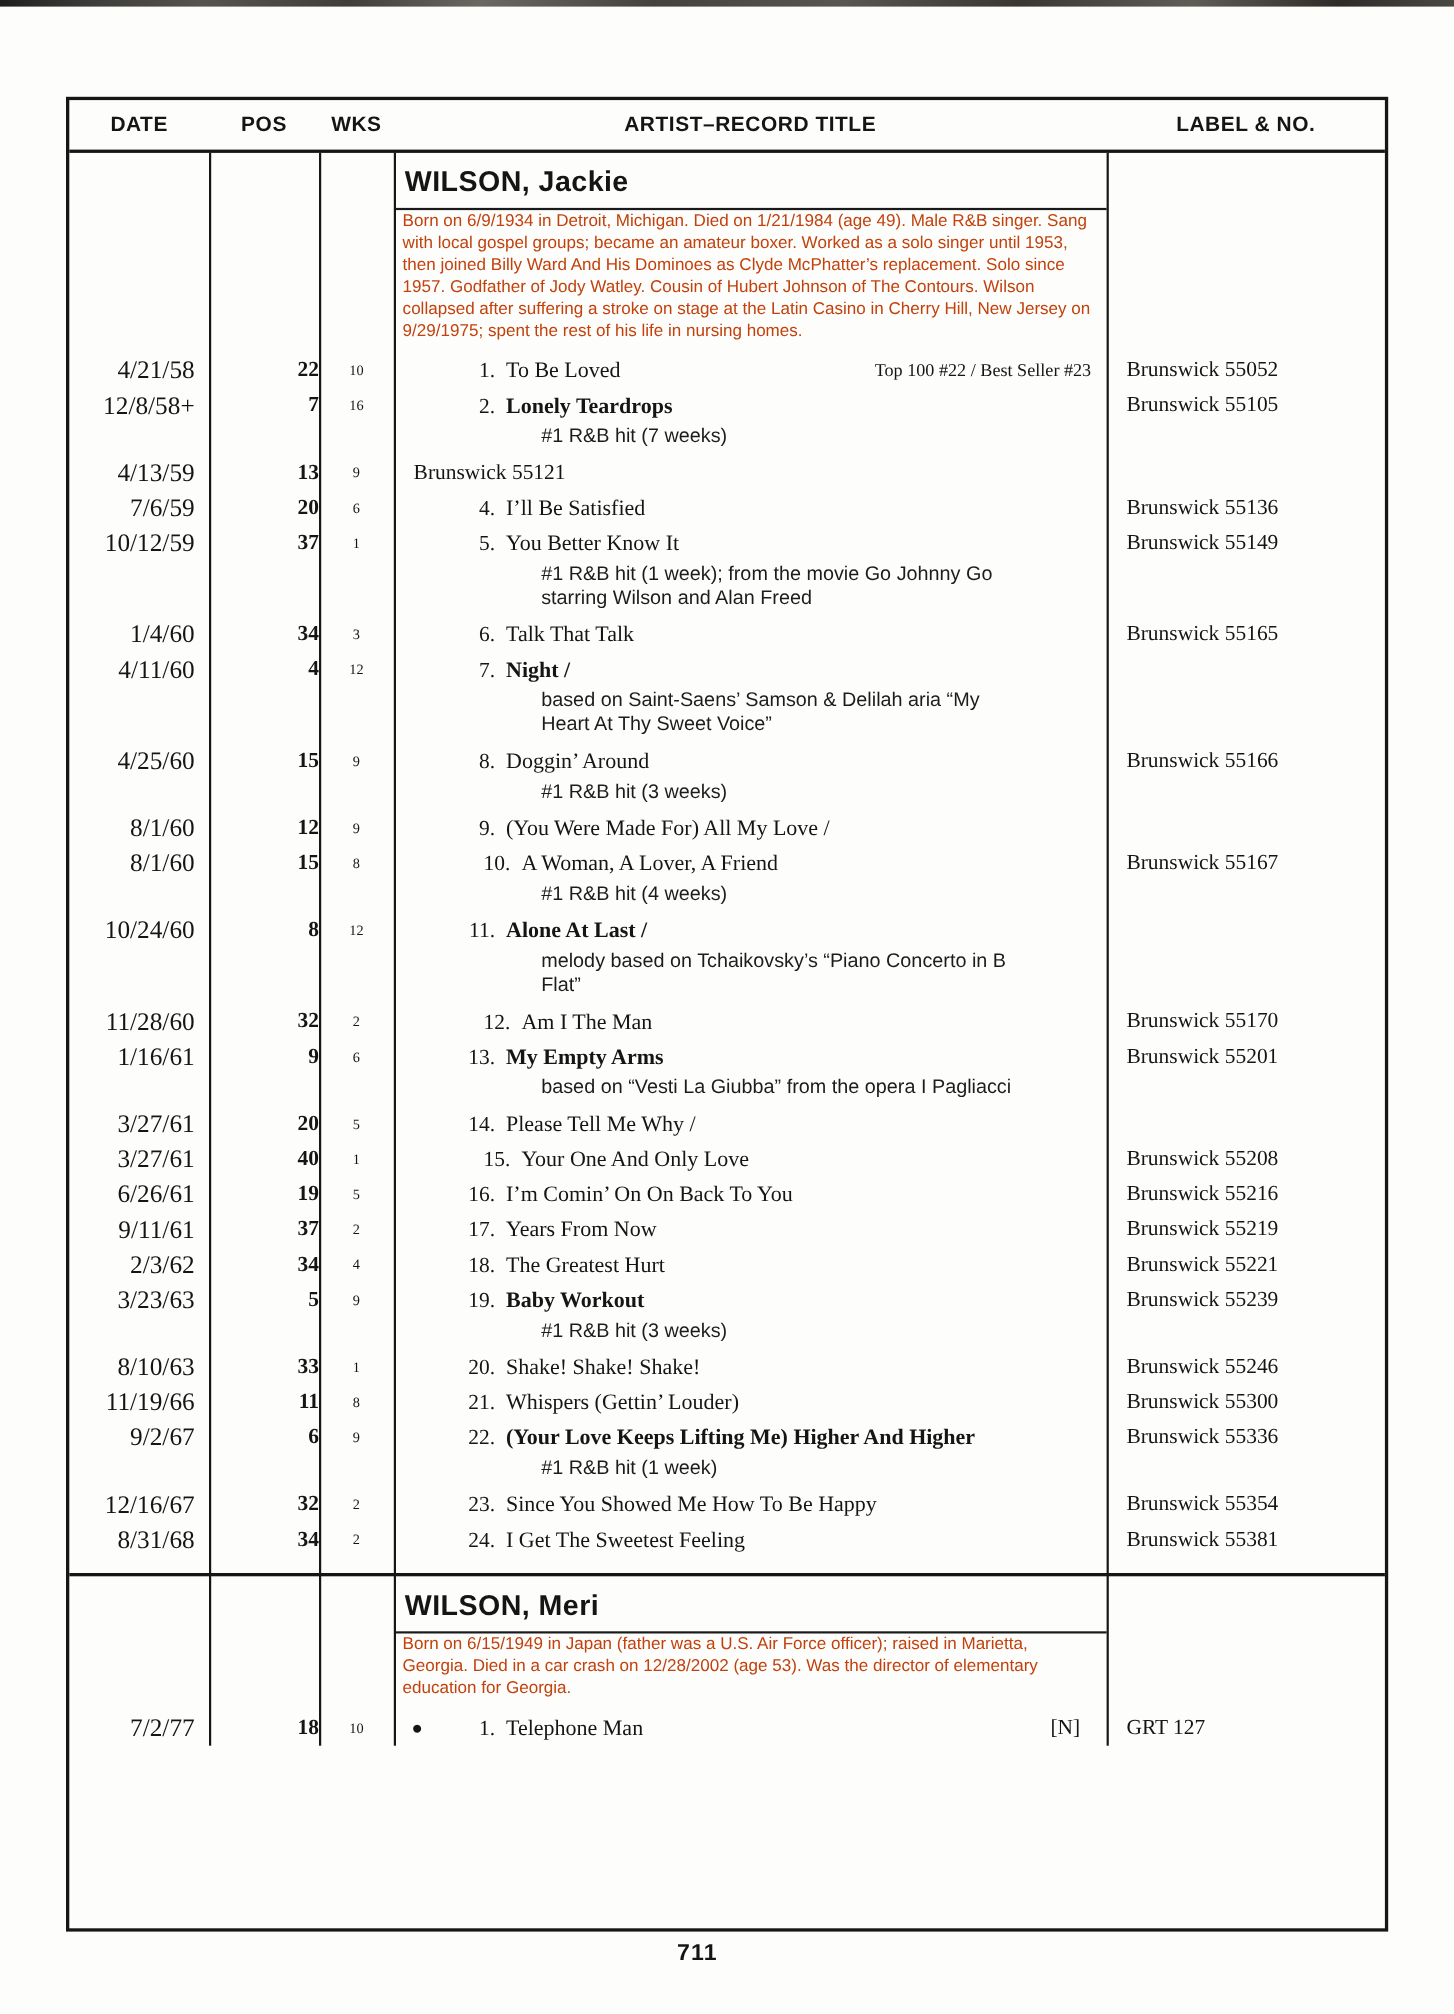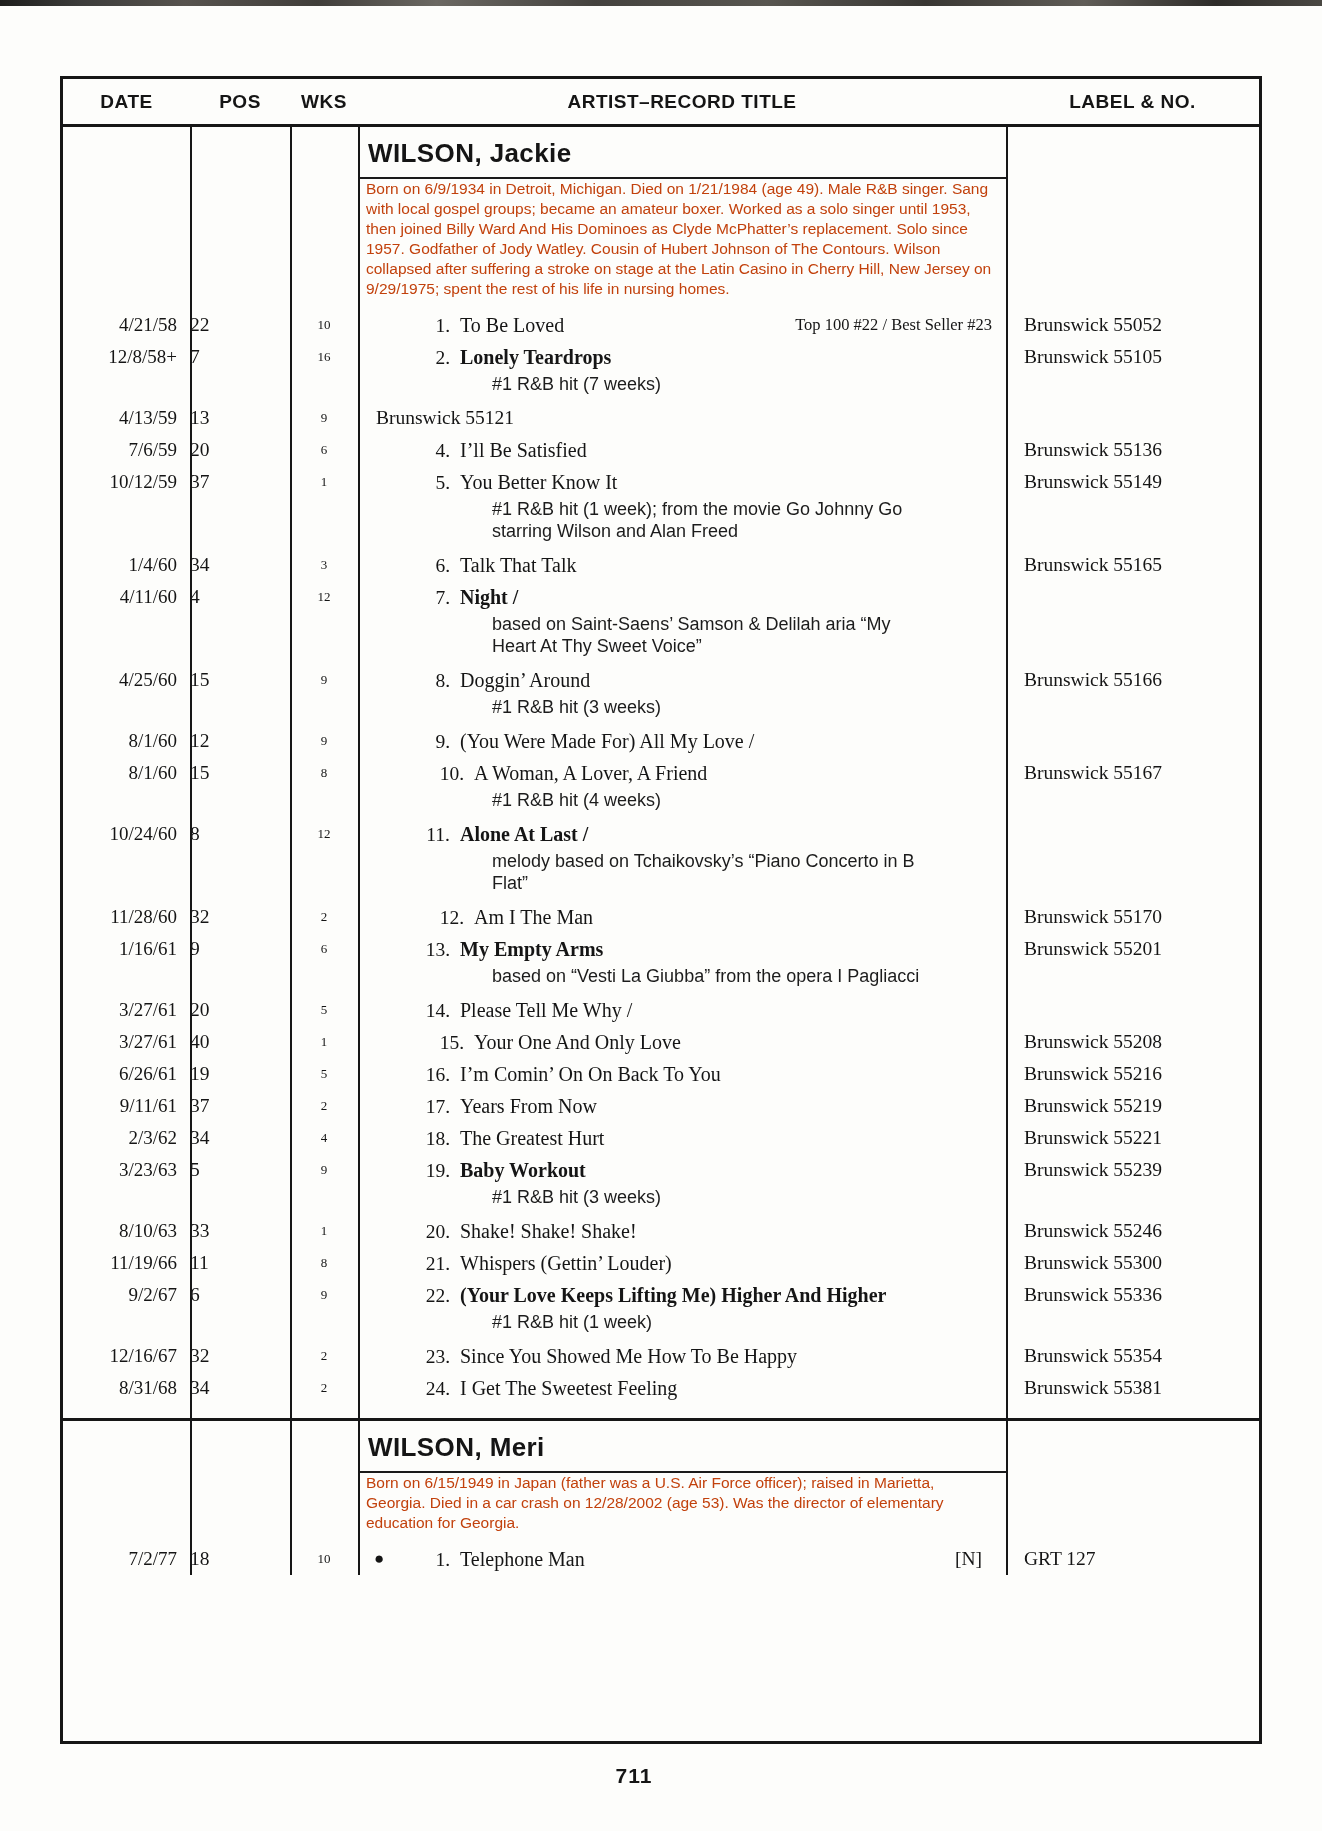--- a/index.html
+++ b/index.html
@@ -1,20 +1,20 @@
 <!DOCTYPE html>
 <html><head>
 <meta charset="utf-8">
 <style>
   html,body{margin:0;padding:0;background:#e8e8e4;}
   .page{position:relative;width:1322px;height:1831px;background:#fdfdfb;overflow:hidden;
         font-family:"Liberation Serif",serif;color:#151515;}
   .scan-strip{position:absolute;top:0;left:0;width:100%;height:6px;
         background:linear-gradient(90deg,#1e1e1c 0%,#3c3c3a 6%,#57534e 14%,#403e3a 24%,#6b6862 33%,#44423e 45%,#585650 58%,#393733 70%,#605d57 82%,#2e2c29 92%,#4a4843 100%);}
-  .chart-table{position:absolute;left:60px;top:76px;width:1202px;height:1668px;
+  .chart-table{position:absolute;left:60px;top:88px;width:1202px;height:1668px;
         border:3px solid #161616;box-sizing:border-box;}
   .thead{display:flex;height:45px;border-bottom:3px solid #161616;
         font-family:"Liberation Sans",sans-serif;font-weight:700;font-size:19px;
         letter-spacing:.5px;align-items:center;}
   .thead .h{text-align:center;}
   .h-date{width:127px;}
   .h-pos{width:100px;}
   .h-wks{width:68px;}
   .h-artist{width:648px;}
   .h-label{flex:1;}
@@ -26,22 +26,22 @@
   .vl4{left:943px;}
   .vwrap{position:absolute;left:0;top:48px;bottom:0;width:100%;pointer-events:none;}
   
   .artist-head{margin-left:297px;width:646px;box-sizing:border-box;border-bottom:2.5px solid #1a1a1a;
         padding:11px 0 8px 8px;font-family:Liberation Sans, sans-serif;font-weight:700;
         font-size:26px;letter-spacing:.4px;}
   .bio{margin-left:303px;width:628px;padding:0 0 10px 0;
         font-family:"Liberation Sans",sans-serif;font-size:15.5px;line-height:20px;color:#c2410c;}
   
   .row{display:flex;height:32px;line-height:32px;font-size:20px;}
-  .c-date{width:127px;text-align:right;padding-right:13px;box-sizing:border-box;font-size:19px;}
-  .c-pos{width:100px;text-align:left;font-weight:400;font-size:19.5px;}
+  .c-date{width:127px;text-align:right;padding-right:13px;box-sizing:border-box;font-size:23px;}
+  .c-pos{width:100px;text-align:right;font-weight:700;font-size:19.5px;}
   .c-wks{width:68px;text-align:center;font-size:13px;}
   .c-artist{width:648px;position:relative;box-sizing:border-box;}
   .c-label{flex:1;padding-left:18px;font-size:19.5px;white-space:nowrap;}
   .num{display:inline-block;width:92px;text-align:right;font-size:19.5px;}
   .num.indent{width:106px;}
   .title{margin-left:10px;}
   .title.bold{font-weight:700;margin-top:20px;}
   .chart-note{position:absolute;right:14px;top:0;font-size:16.5px;}
   .tag{position:absolute;right:24px;top:0;font-size:19.5px;}
   .gold-dot{position:absolute;left:16px;top:0;font-size:17px;}

